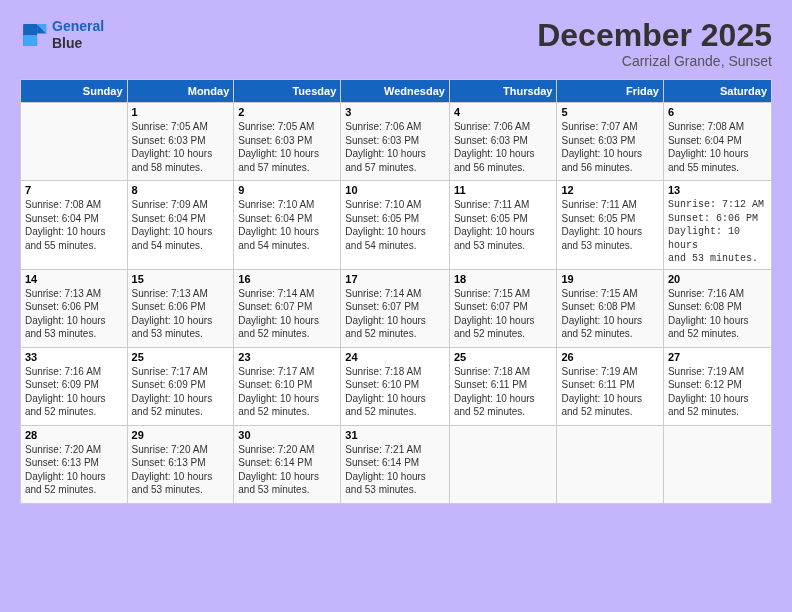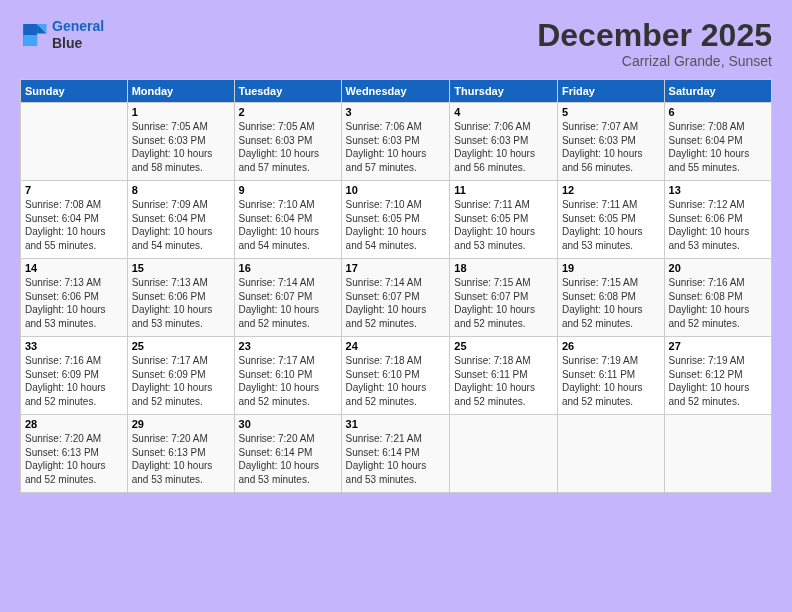--- a/index.html
+++ b/index.html
@@ -52,21 +52,21 @@
     table {
       width: 100%;
       border-collapse: collapse;
       font-size: 10.5px;
     }
     thead tr th {
       background-color: #1565c0;
       color: #fff;
       font-weight: bold;
       padding: 5px 4px;
-      text-align: left;
+      text-align: right;
       font-size: 11px;
       border: 1px solid #ccc;
     }
     tbody tr td {
       border: 1px solid #ccc;
       vertical-align: top;
       padding: 3px 4px;
       height: 78px;
       width: 113px;
     }
@@ -205,21 +205,21 @@
           </td>
           <td>
             <span class="day-num">12</span>
             <div class="cell-text" style="white-space: pre-line;">Sunrise: 7:11 AM
 Sunset: 6:05 PM
 Daylight: 10 hours
 and 53 minutes.</div>
           </td>
           <td>
             <span class="day-num">13</span>
-            <div class="cell-text" style="white-space: pre-line;">Sunrise: 7:12 AM
+            <div class="cell-text" style="white-space: pre-line; font-family: Liberation Mono, monospace;">Sunrise: 7:12 AM
 Sunset: 6:06 PM
 Daylight: 10 hours
 and 53 minutes.</div>
           </td>
         </tr>
         <tr>
           <td>
             <span class="day-num">14</span>
             <div class="cell-text" style="white-space: pre-line;">Sunrise: 7:13 AM
 Sunset: 6:06 PM

